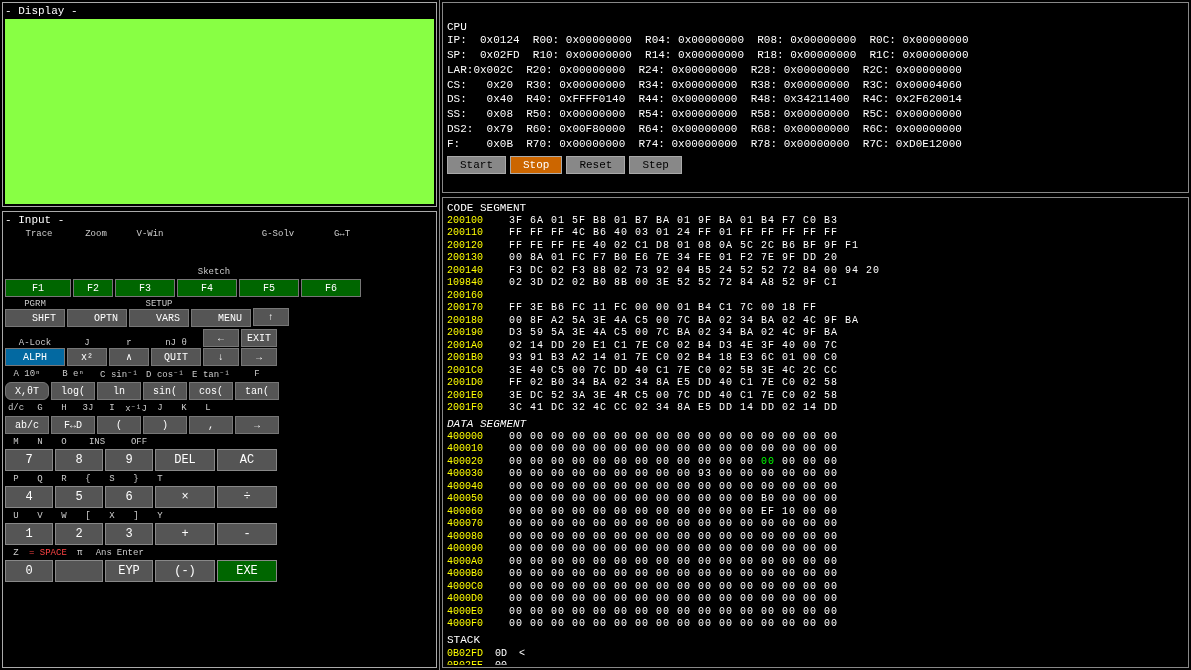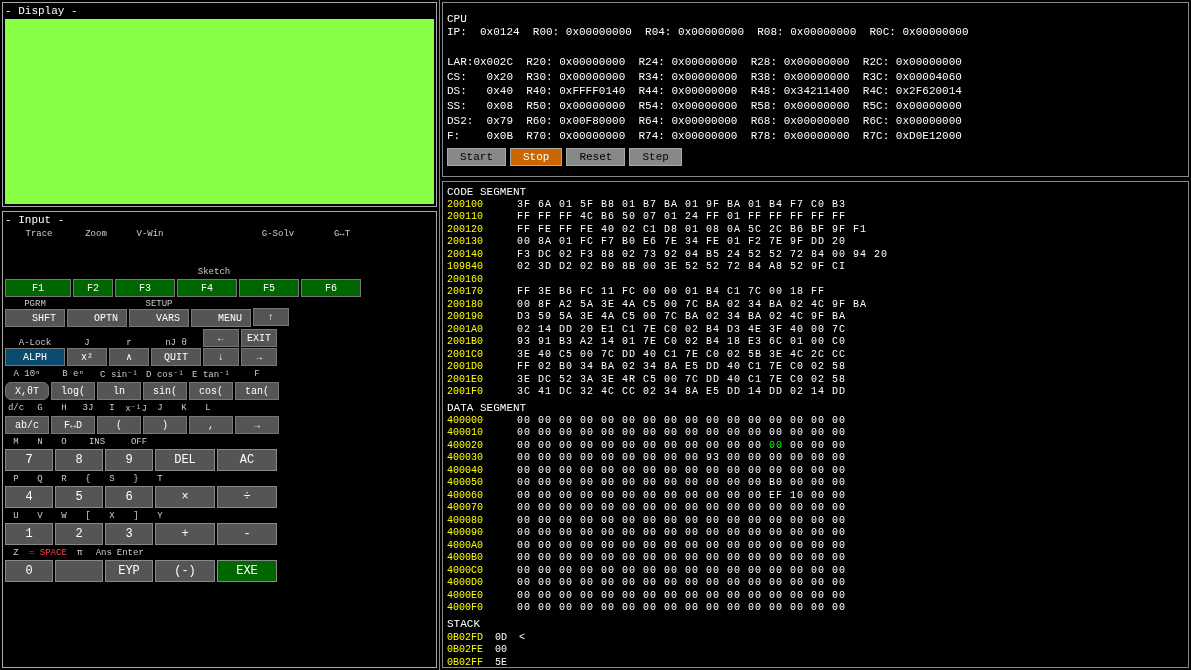--- a/index.html
+++ b/index.html
@@ -57,21 +57,21 @@
       display: flex;
       flex-direction: column;
       padding: 0 2px;
       overflow: hidden;
     }
 
     
     .cpu-section {
       border: 1px solid #888;
       margin: 2px 0;
-      padding: 10px 4px;
+      padding: 18px 4px;
     }
     .section-title {
       color: #fff;
       margin-bottom: 2px;
     }
 
     .cpu-buttons {
       display: flex;
       gap: 4px;
       margin-top: 4px;
@@ -102,21 +102,21 @@
       display: flex;
       flex-direction: column;
     }
     .mem-segment-label {
       color: #fff;
       font-size: 11px;
       margin: 2px 0 1px 0;
     }
     .mem-line {
       display: flex;
-      gap: 15px;
+      gap: 7px;
       line-height: 1.25;
       font-size: 10px;
     }
     .mem-addr { color: #ffff00; min-width: 55px; }
     .mem-bytes { color: #fff; letter-spacing: 1px; }
     .stack-label { color: #fff; font-size: 11px; margin-bottom: 2px; }
     .stack-line {
       display: flex;
       gap: 8px;
       font-size: 10px;
@@ -134,21 +134,21 @@
       font-family: 'Courier New', monospace;
       cursor: pointer;
       min-height: 18px;
       min-width: 40px;
       text-align: center;
       display: inline-flex;
       align-items: center;
       justify-content: center;
     }
     .calc-key.green { background: #006600; }
-    .calc-key.red { background: #0c4a6e; text-align: right; }
+    .calc-key.red { background: #0369a1; text-align: right; }
     .calc-key.wider { min-width: 60px; padding-left: 20px; }
 
     .top-label {
       font-size: 9px;
       color: #ccc;
       text-align: center;
     }
 
     .rows-container {
       display: flex;
@@ -368,21 +368,23 @@
 </div>
 
 <div class="right-panel">
 
   <div class="cpu-section">
     <span class="section-title">CPU</span>
     <div style="font-size:11px; line-height:1.35;">
       <span>
         IP: &nbsp;0x0124 &nbsp;R00: 0x00000000 &nbsp;R04: 0x00000000 &nbsp;R08: 0x00000000 &nbsp;R0C: 0x00000000
       </span><br>
-      <br>
+      <span>
+        SP: &nbsp;0x02FD &nbsp;R10: 0x00000000 &nbsp;R14: 0x00000000 &nbsp;R18: 0x00000000 &nbsp;R1C: 0x00000000
+      </span><br>
       <span>
         LAR:0x002C &nbsp;R20: 0x00000000 &nbsp;R24: 0x00000000 &nbsp;R28: 0x00000000 &nbsp;R2C: 0x00000000
       </span><br>
       <span>
         CS: &nbsp;&nbsp;0x20 &nbsp;R30: 0x00000000 &nbsp;R34: 0x00000000 &nbsp;R38: 0x00000000 &nbsp;R3C: 0x00004060
       </span><br>
       <span>
         DS: &nbsp;&nbsp;0x40 &nbsp;R40: 0xFFFF0140 &nbsp;R44: 0x00000000 &nbsp;R48: 0x34211400 &nbsp;R4C: 0x2F620014
       </span><br>
       <span>
@@ -406,21 +408,21 @@
   <div class="memory-section">
     <div class="memory-content">
       <div class="mem-segment-label">CODE SEGMENT</div>
       <div style="font-size:10px; line-height:1.25; font-family: 'Courier New', monospace;">
         <div class="mem-line">
             <span class="mem-addr">200100</span>
             <span class="mem-bytes">3F 6A 01 5F B8 01 B7 BA 01 9F BA 01 B4 F7 C0 B3</span>
           </div>
         <div class="mem-line">
             <span class="mem-addr">200110</span>
-            <span class="mem-bytes">FF FF FF 4C B6 50 07 01 24 FF 01 FF FF FF FF FF</span>
+            <span class="mem-bytes">FF FF FF 4C B6 40 03 01 24 FF 01 FF FF FF FF FF</span>
           </div>
         <div class="mem-line">
             <span class="mem-addr">200120</span>
             <span class="mem-bytes">FF FE FF FE 40 02 C1 D8 01 08 0A 5C 2C B6 BF 9F F1</span>
           </div>
         <div class="mem-line">
             <span class="mem-addr">200130</span>
             <span class="mem-bytes">00 8A 01 FC F7 B0 E6 7E 34 FE 01 F2 7E 9F DD 20</span>
           </div>
         <div class="mem-line">
@@ -465,21 +467,21 @@
         <div class="mem-line">
             <span class="mem-addr">2001E0</span>
             <span class="mem-bytes">3E DC 52 3A 3E 4R C5 00 7C DD 40 C1 7E C0 02 58</span>
           </div>
         <div class="mem-line">
             <span class="mem-addr">2001F0</span>
             <span class="mem-bytes">3C 41 DC 32 4C CC 02 34 8A E5 DD 14 DD 02 14 DD</span>
           </div>
       </div>
 
-      <div class="mem-segment-label" style="margin-top:3px;">DATA SEGMENT</div>
+      <div class="mem-segment-label" style="margin-top:3px;font-style:italic;">DATA SEGMENT</div>
       <div style="font-size:10px; line-height:1.25; font-family: 'Courier New', monospace;">
         <div class="mem-line">
             <span class="mem-addr">400000</span>
             <span class="mem-bytes">00 00 00 00 00 00 00 00 00 00 00 00 00 00 00 00</span>
           </div>
         <div class="mem-line">
             <span class="mem-addr">400010</span>
             <span class="mem-bytes">00 00 00 00 00 00 00 00 00 00 00 00 00 00 00 00</span>
           </div>
         <div class="mem-line">

